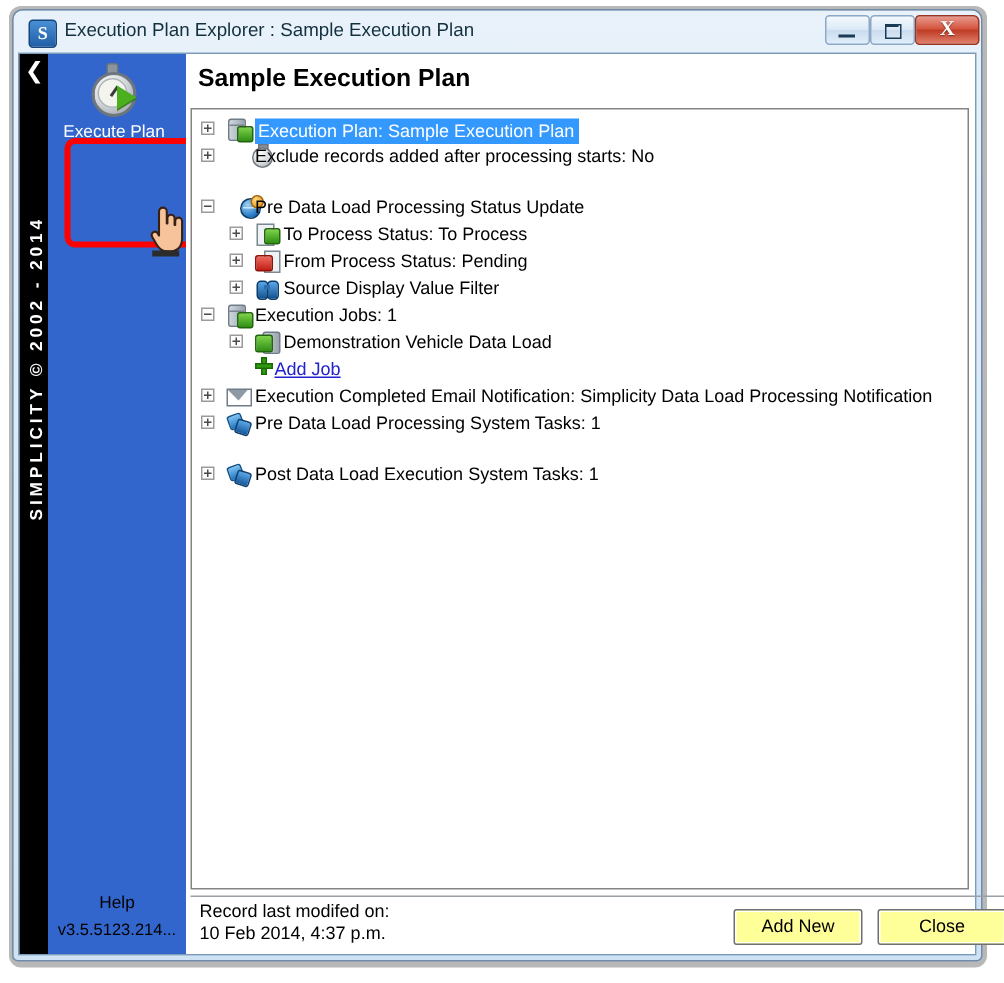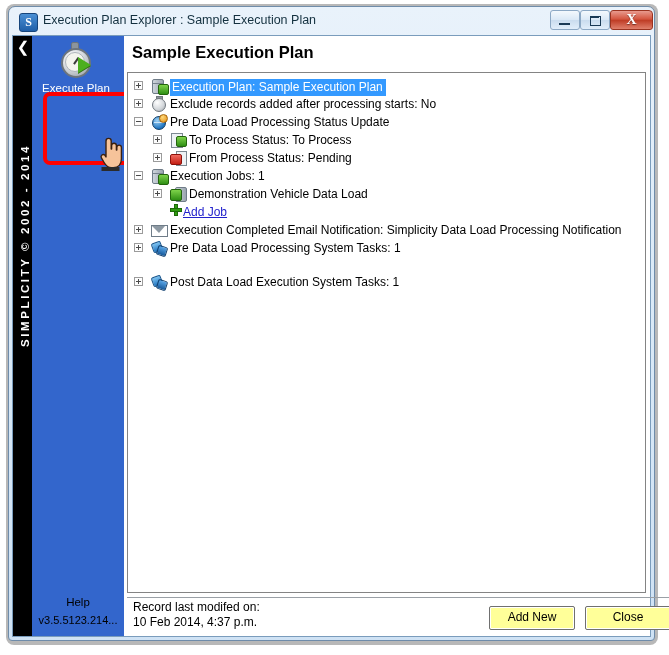--- a/index.html
+++ b/index.html
@@ -292,39 +292,44 @@
 
       <div id="content">
         <div id="page-title">Sample Execution Plan</div>
 
         <div id="tree-panel">
             <div class="row" style="margin-top: 4px;">
               <span class="expander plus" style="left: 6px;"></span>
               <span class="node-icon" style="left: 23px;"><span class="ic-plan"><i class="db"></i><i class="arr"></i></span></span>
               <span class="node-text sel" style="left: 42px;">Execution Plan:  Sample Execution Plan</span>
             </div>
-            <div class="row" style="margin-top: 0px;">
+            <div class="row" style="margin-top: 0px; text-align: right;">
               <span class="expander plus" style="left: 6px;"></span>
               <span class="node-icon" style="left: 23px;"><span class="ic-clock"><i class="cr"></i><i class="c"></i></span></span>
               <span class="node-text" style="left: 42px;">Exclude records added after processing starts:  No</span>
             </div>
-            <div class="row" style="margin-top: 0px;">
+            <div class="row" style="margin-top: 16px; text-align: center;">
               <span class="expander" style="left: 6px;"></span>
               <span class="node-icon" style="left: 23px;"><span class="ic-status"><i class="globe"></i><i class="pen"></i></span></span>
               <span class="node-text" style="left: 42px;">Pre Data Load Processing Status Update</span>
             </div>
             <div class="row" style="margin-top: 0px;">
               <span class="expander plus" style="left: 25px;"></span>
               <span class="node-icon" style="left: 42px;"><span class="ic-green-arrow"><i class="pg"></i><i class="ar"></i></span></span>
               <span class="node-text" style="left: 61px;">To Process Status:  To Process</span>
             </div>
             <div class="row" style="margin-top: 0px;">
               <span class="expander plus" style="left: 25px;"></span>
               <span class="node-icon" style="left: 42px;"><span class="ic-red"><i class="pg"></i><i class="ar"></i></span></span>
               <span class="node-text" style="left: 61px;">From Process Status:  Pending</span>
+            </div>
+            <div class="row" style="margin-top: 0px;">
+              <span class="expander plus" style="left: 25px;"></span>
+              <span class="node-icon" style="left: 42px;"><span class="ic-binocs"><i class="l"></i><i class="r"></i><i class="bar"></i></span></span>
+              <span class="node-text" style="left: 61px;">Source Display Value Filter</span>
             </div>
             <div class="row" style="margin-top: 0px;">
               <span class="expander" style="left: 6px;"></span>
               <span class="node-icon" style="left: 23px;"><span class="ic-plan"><i class="db"></i><i class="arr"></i></span></span>
               <span class="node-text" style="left: 42px;">Execution Jobs:  1</span>
             </div>
             <div class="row" style="margin-top: 0px;">
               <span class="expander plus" style="left: 25px;"></span>
               <span class="node-icon" style="left: 42px;"><span class="ic-job"><i class="db"></i><i class="ar"></i></span></span>
               <span class="node-text" style="left: 61px;">Demonstration Vehicle Data Load</span>

